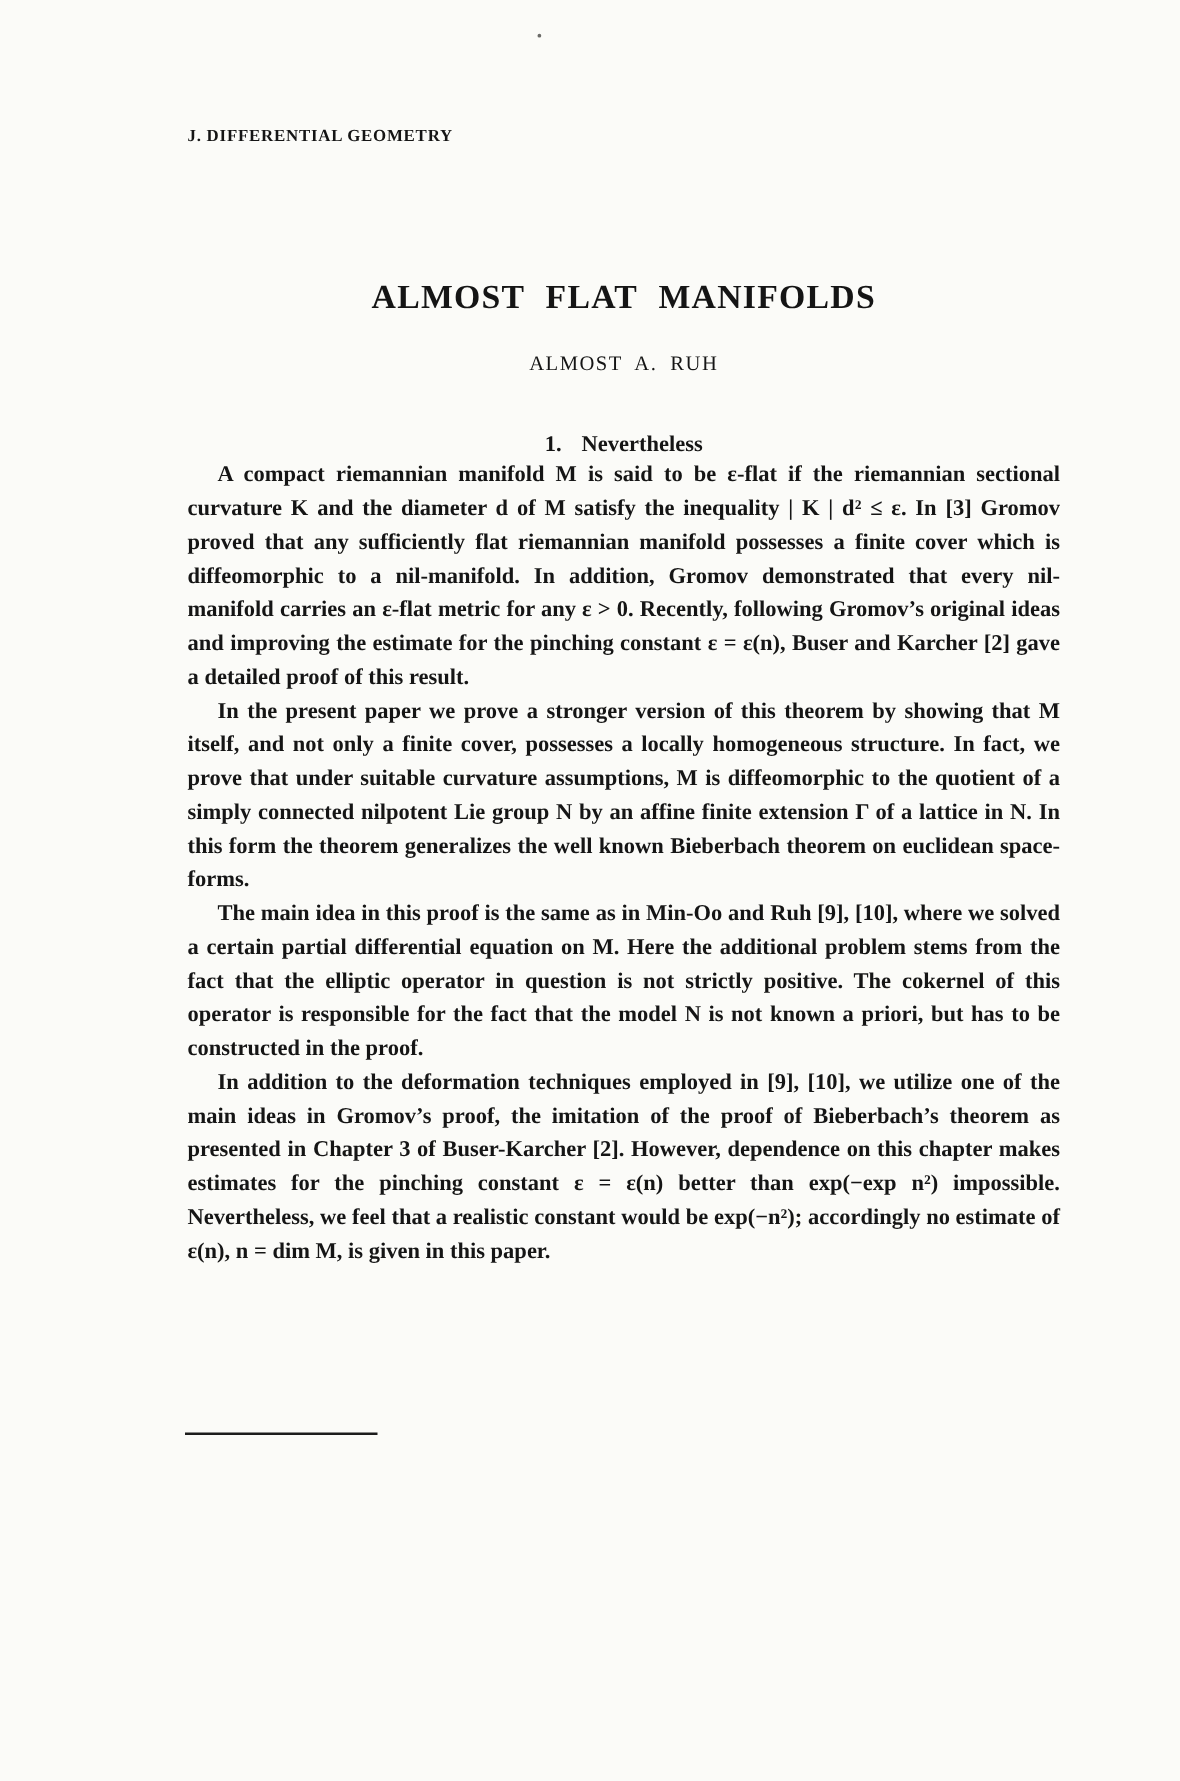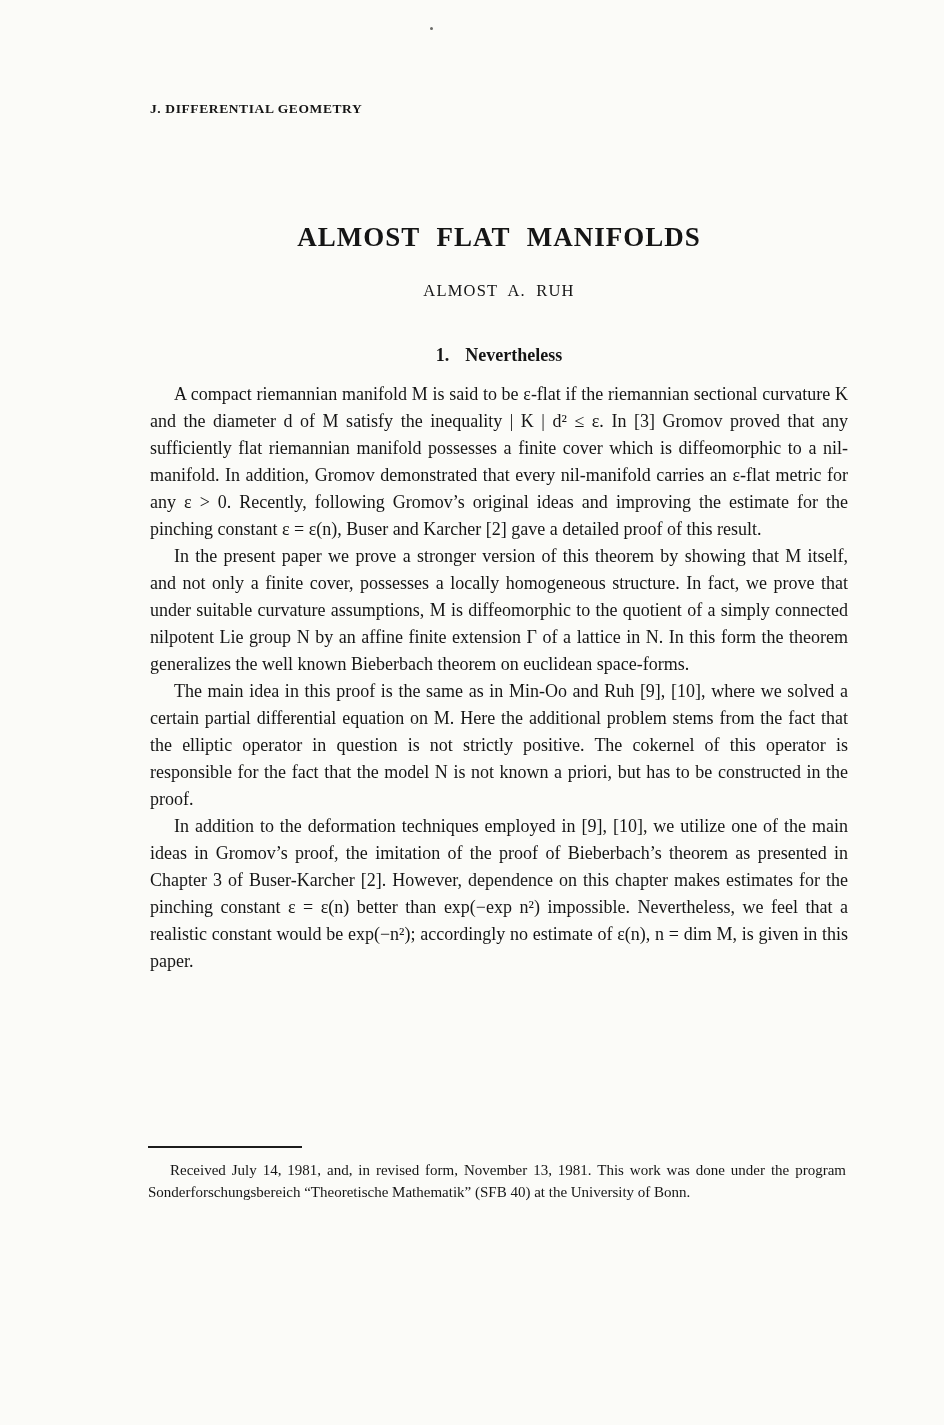--- a/index.html
+++ b/index.html
@@ -56,21 +56,21 @@
     word-spacing: 5px;
   }
   h2.section {
     margin: 44px 0 0 0;
     text-align: center;
     font-size: 18px;
     font-weight: bold;
   }
   h2.section .secnum { margin-right: 16px; }
   .body {
-    margin-top: 15px;
+    font-weight: bold;
   }
   .body p {
     margin: 0;
     font-size: 18px;
     line-height: 27px;
     text-align: justify;
     text-indent: 24px;
   }
   .footnote-block {
     position: absolute;
@@ -117,16 +117,15 @@
       <p>A compact riemannian manifold M is said to be ε-flat if the riemannian sectional curvature K and the diameter d of M satisfy the inequality | K | d² ≤ ε. In [3] Gromov proved that any sufficiently flat riemannian manifold possesses a finite cover which is diffeomorphic to a nil-manifold. In addition, Gromov demonstrated that every nil-manifold carries an ε-flat metric for any ε &gt; 0. Recently, following Gromov’s original ideas and improving the estimate for the pinching constant ε = ε(n), Buser and Karcher [2] gave a detailed proof of this result.</p>
       <p>In the present paper we prove a stronger version of this theorem by showing that M itself, and not only a finite cover, possesses a locally homogeneous structure. In fact, we prove that under suitable curvature assumptions, M is diffeomorphic to the quotient of a simply connected nilpotent Lie group N by an affine finite extension Γ of a lattice in N. In this form the theorem generalizes the well known Bieberbach theorem on euclidean space-forms.</p>
       <p>The main idea in this proof is the same as in Min-Oo and Ruh [9], [10], where we solved a certain partial differential equation on M. Here the additional problem stems from the fact that the elliptic operator in question is not strictly positive. The cokernel of this operator is responsible for the fact that the model N is not known a priori, but has to be constructed in the proof.</p>
       <p>In addition to the deformation techniques employed in [9], [10], we utilize one of the main ideas in Gromov’s proof, the imitation of the proof of Bieberbach’s theorem as presented in Chapter 3 of Buser-Karcher [2]. However, dependence on this chapter makes estimates for the pinching constant ε = ε(n) better than exp(−exp n²) impossible. Nevertheless, we feel that a realistic constant would be exp(−n²); accordingly no estimate of ε(n), n = dim M, is given in this paper.</p>
     </main>
 
   </div>
 
   <footer class="footnote-block">
     <div class="footnote-rule"></div>
-    <p class="footnote">Received July 14, 1981, and, in revised form, November 13, 1981. This work was done under the program Sonderforschungsbereich “Theoretische Mathematik” (SFB 40) at the University of Bonn.</p>
   </footer>
 
 </div>
 
 </body></html>

